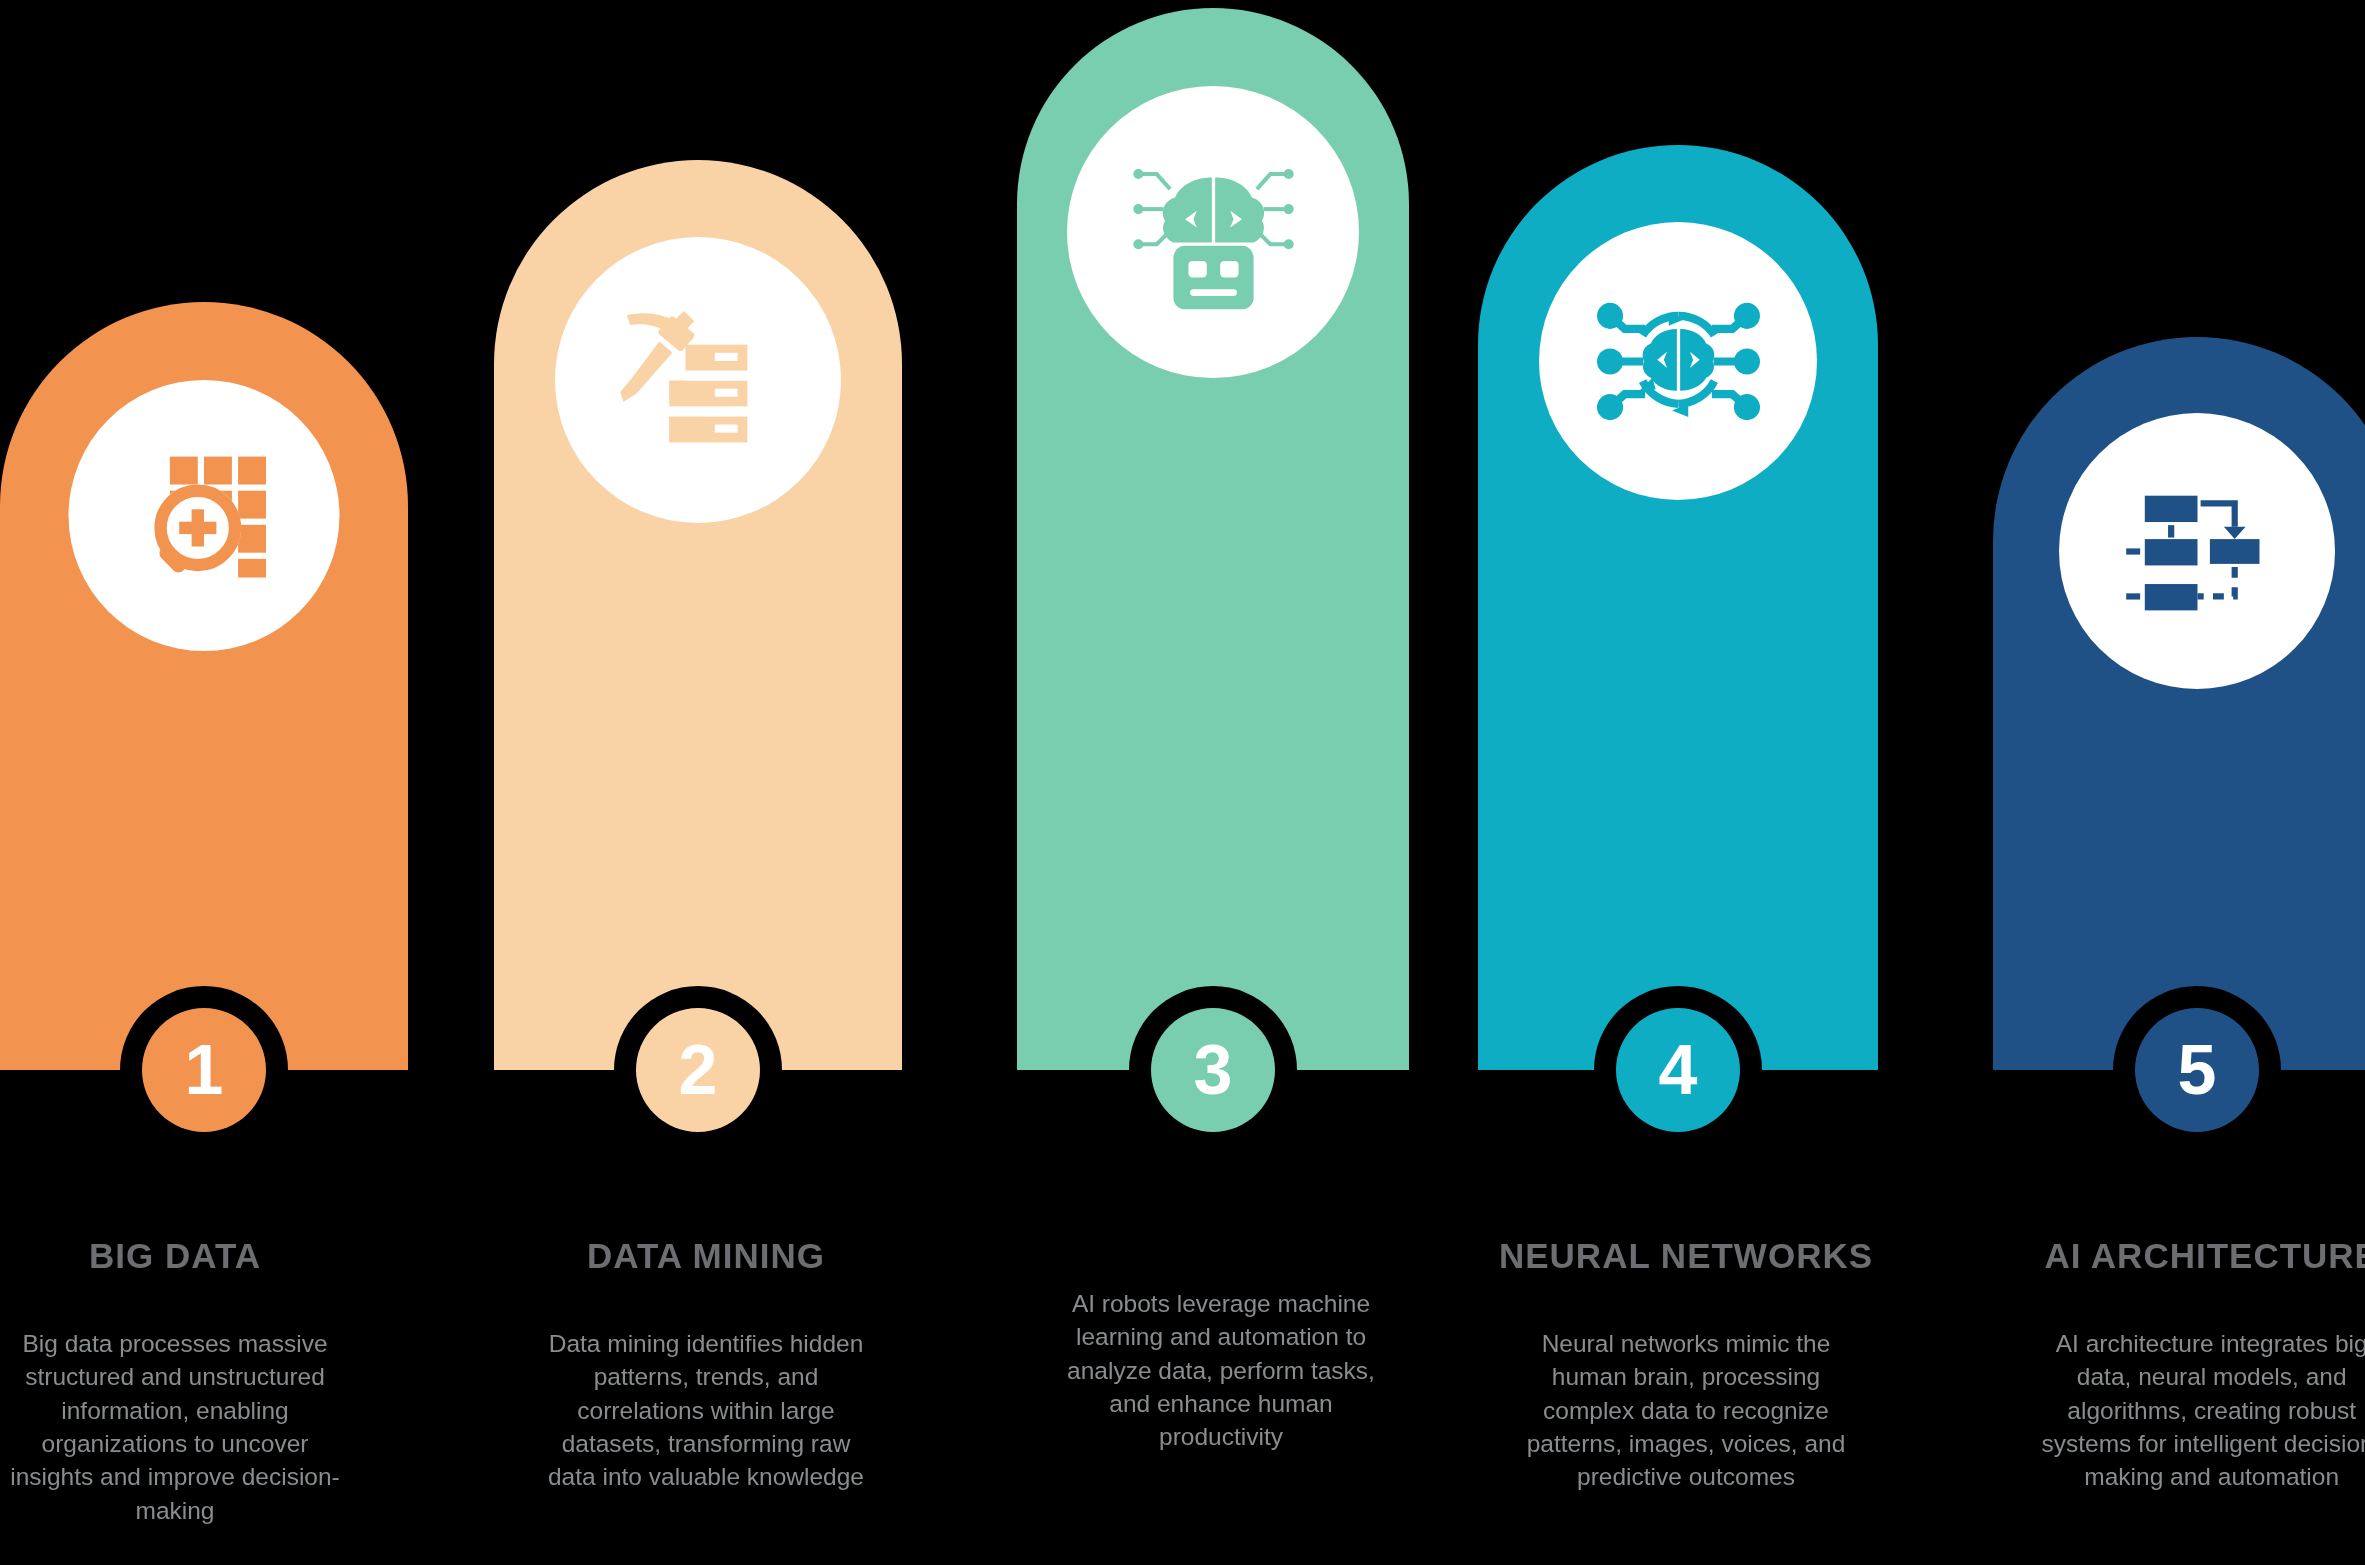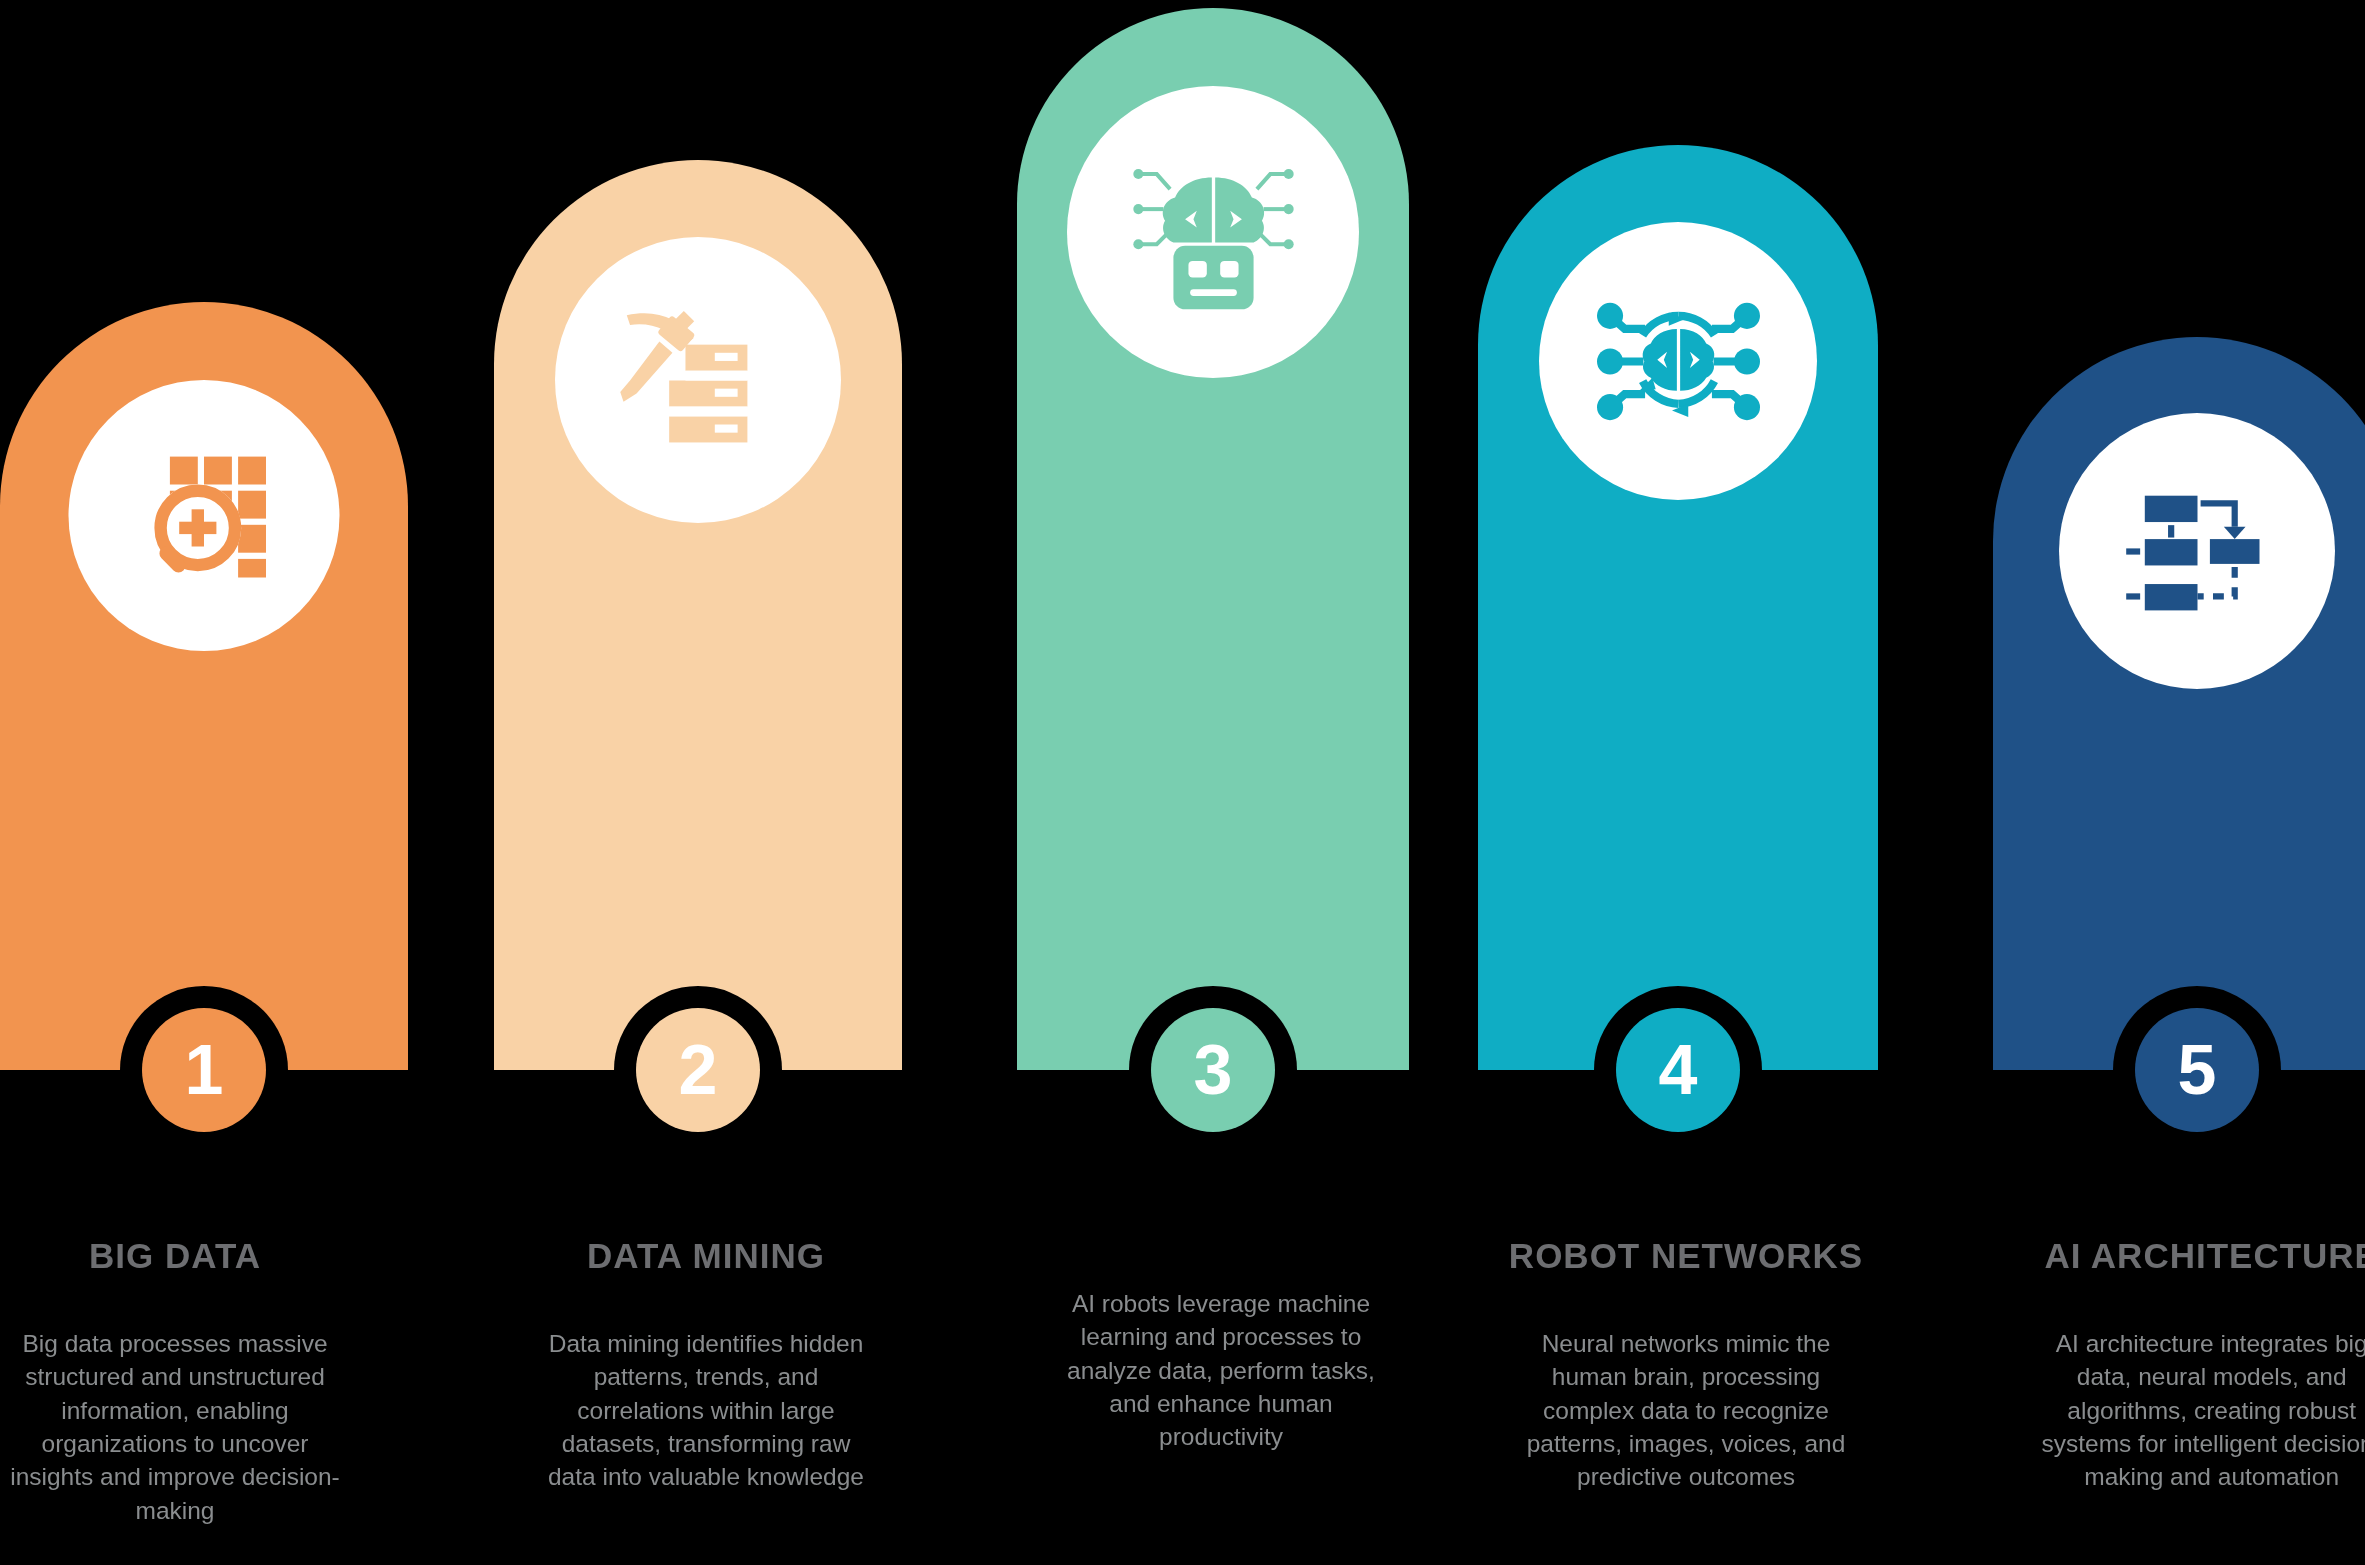--- a/index.html
+++ b/index.html
@@ -203,21 +203,21 @@
           <rect x="54" y="67" width="11" height="10" rx="2.5" fill="#fff"></rect>
           <rect x="36" y="84" width="28" height="4" rx="2" fill="#fff"></rect>
         </svg>
       </div>
     </div>
 
     <div class="notch"></div>
     <div class="badge">3</div>
 
     <div class="caption">
-      <div class="desc">AI robots leverage machine learning and processes to analyze data, perform tasks, and enhance human productivity</div>
+      <div class="desc">AI robots leverage machine learning and automation to analyze data, perform tasks, and enhance human productivity</div>
     </div>
   </div>
 
   <div class="col c4">
     <div class="bar"></div>
 
     <div class="disc">
       <div class="iconwrap">
         <svg width="163" height="163" viewBox="0 0 100 100">
           <g stroke="#0FADC4" stroke-width="5" fill="none" stroke-linecap="square">
@@ -257,21 +257,21 @@
             <path d="M57 44 L63 49 L57 54 L59 49 Z"></path>
           </g>
         </svg>
       </div>
     </div>
 
     <div class="notch"></div>
     <div class="badge">4</div>
 
     <div class="caption">
-      <div class="title">ROBOT NETWORKS</div>
+      <div class="title">NEURAL NETWORKS</div>
       <div class="desc">Neural networks mimic the human brain, processing complex data to recognize patterns, images, voices, and predictive outcomes</div>
     </div>
   </div>
 
   <div class="col c5">
     <div class="bar"></div>
 
     <div class="disc">
       <div class="iconwrap">
         <svg width="155" height="155" viewBox="0 0 100 100">

